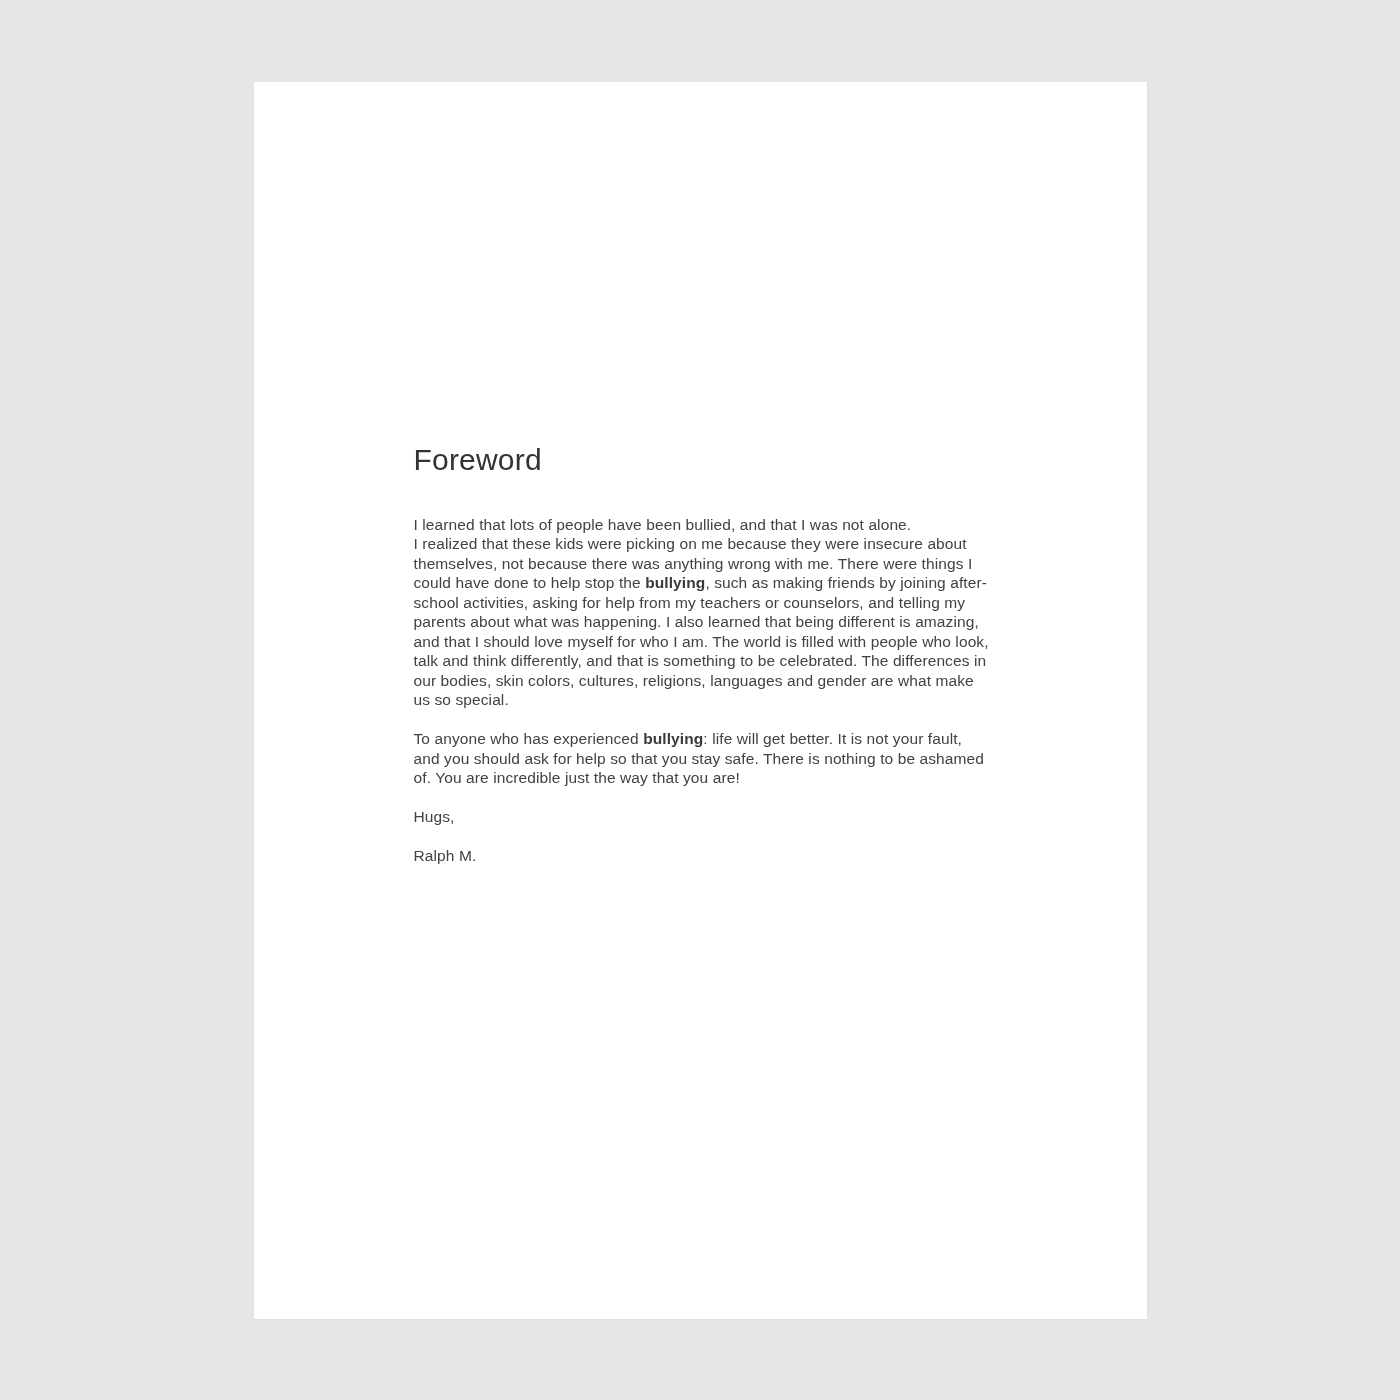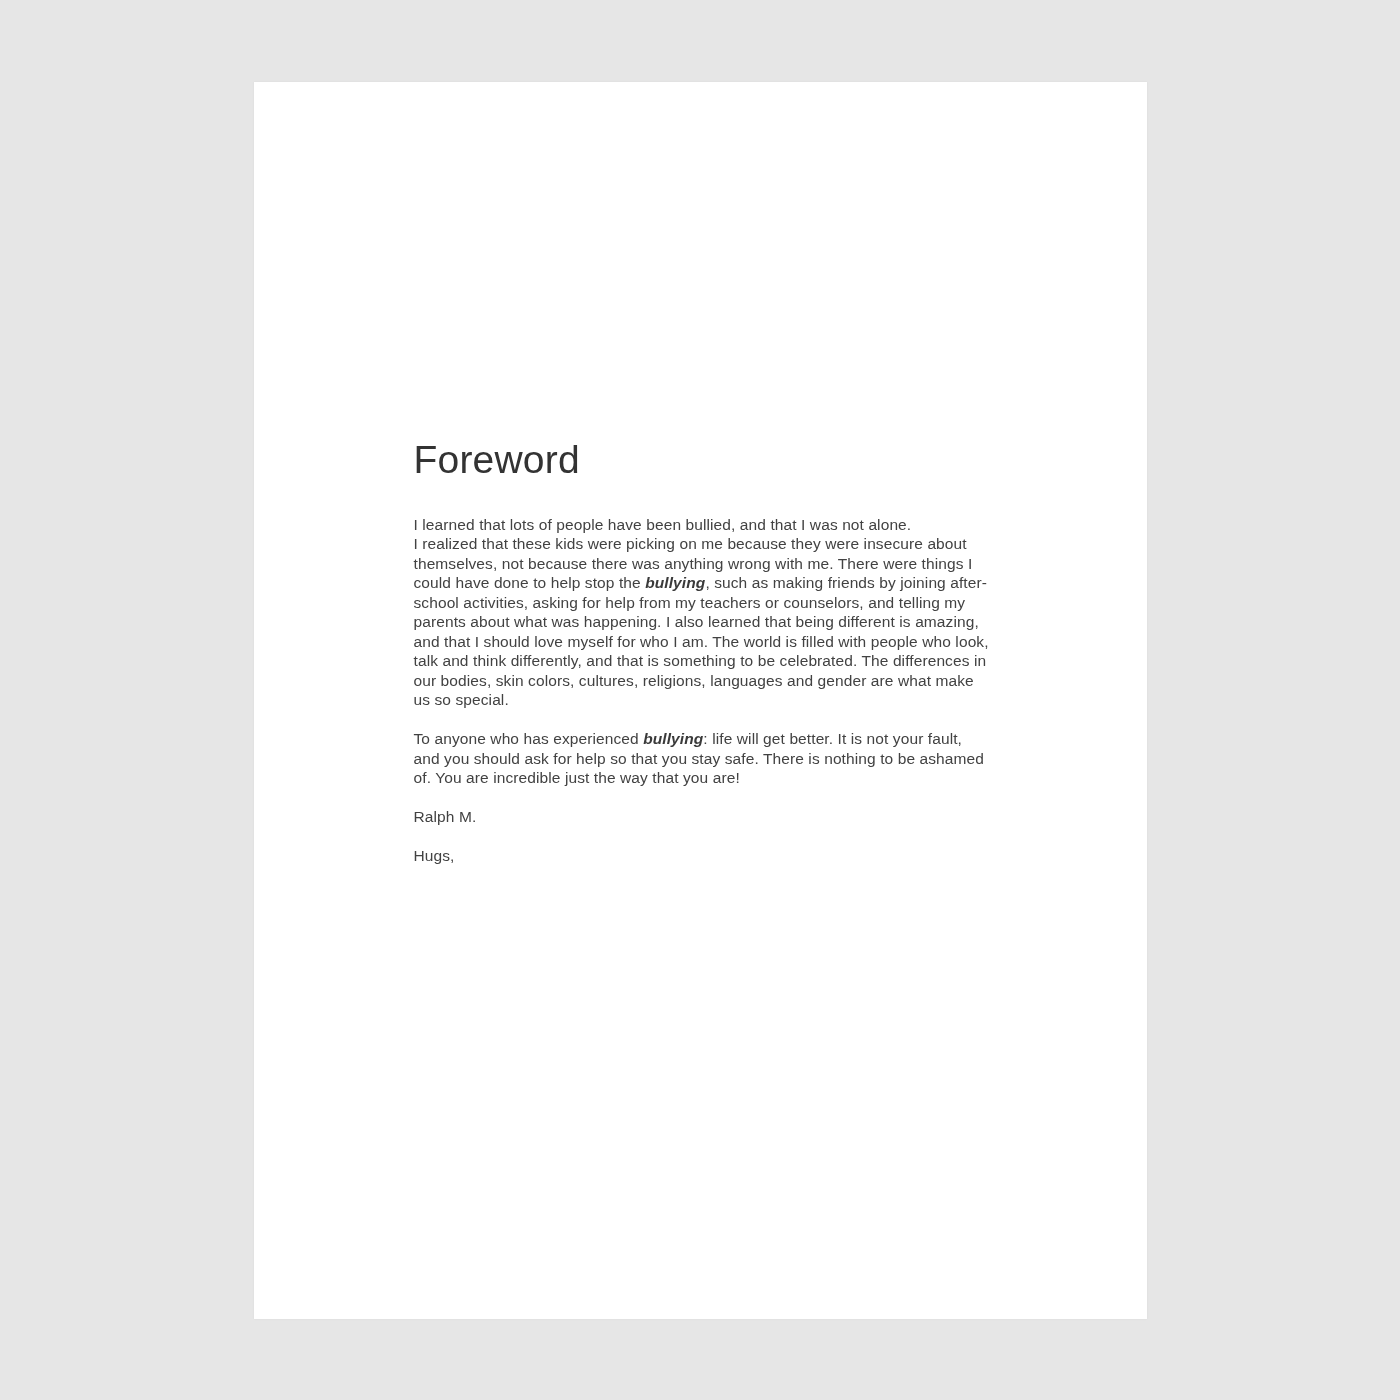--- a/index.html
+++ b/index.html
@@ -29,50 +29,49 @@
     position: relative;
   }
   .text-column {
     position: absolute;
     left: 160px;
     top: 361px;
     width: 576px;
   }
   h1.doc-title {
     margin: 0 0 38px 0;
-    font-size: 39px;
+    font-size: 30px;
     line-height: 34px;
     font-weight: 500;
     letter-spacing: 0.2px;
     color: #333333;
   }
   .doc-body p {
     margin: 0 0 19.5px 0;
     font-size: 15.5px;
     line-height: 19.5px;
     color: #424242;
     letter-spacing: 0.1px;
   }
   .doc-body p:last-child {
     margin-bottom: 0;
   }
   .doc-body strong {
     font-weight: 700;
     color: #3a3a3a;
-    font-style: italic;
   }
 </style>
 </head>
 <body>
 
 <div class="canvas">
   <div class="paper">
     <div class="text-column">
       <h1 class="doc-title">Foreword</h1>
       <div class="doc-body">
           <p><span>I learned that lots of people have been bullied, and that I was not alone.</span><br><span>I realized that these kids were picking on me because they were insecure about themselves, not because there was anything wrong with me. There were things I could have done to help stop the </span><strong>bullying</strong><span>, such as making friends by joining after-school activities, asking for help from my teachers or counselors, and telling my parents about what was happening. I also learned that being different is amazing, and that I should love myself for who I am. The world is filled with people who look, talk and think differently, and that is something to be celebrated. The differences in our bodies, skin colors, cultures, religions, languages and gender are what make us so special.</span></p>
           <p><span>To anyone who has experienced </span><strong>bullying</strong><span>: life will get better. It is not your fault, and you should ask for help so that you stay safe. There is nothing to be ashamed of. You are incredible just the way that you are!</span></p>
+          <p><span>Hugs,</span></p>
           <p><span>Ralph M.</span></p>
-          <p><span>Hugs,</span></p>
         </div>
     </div>
   </div>
 </div>
 
 </body></html>

